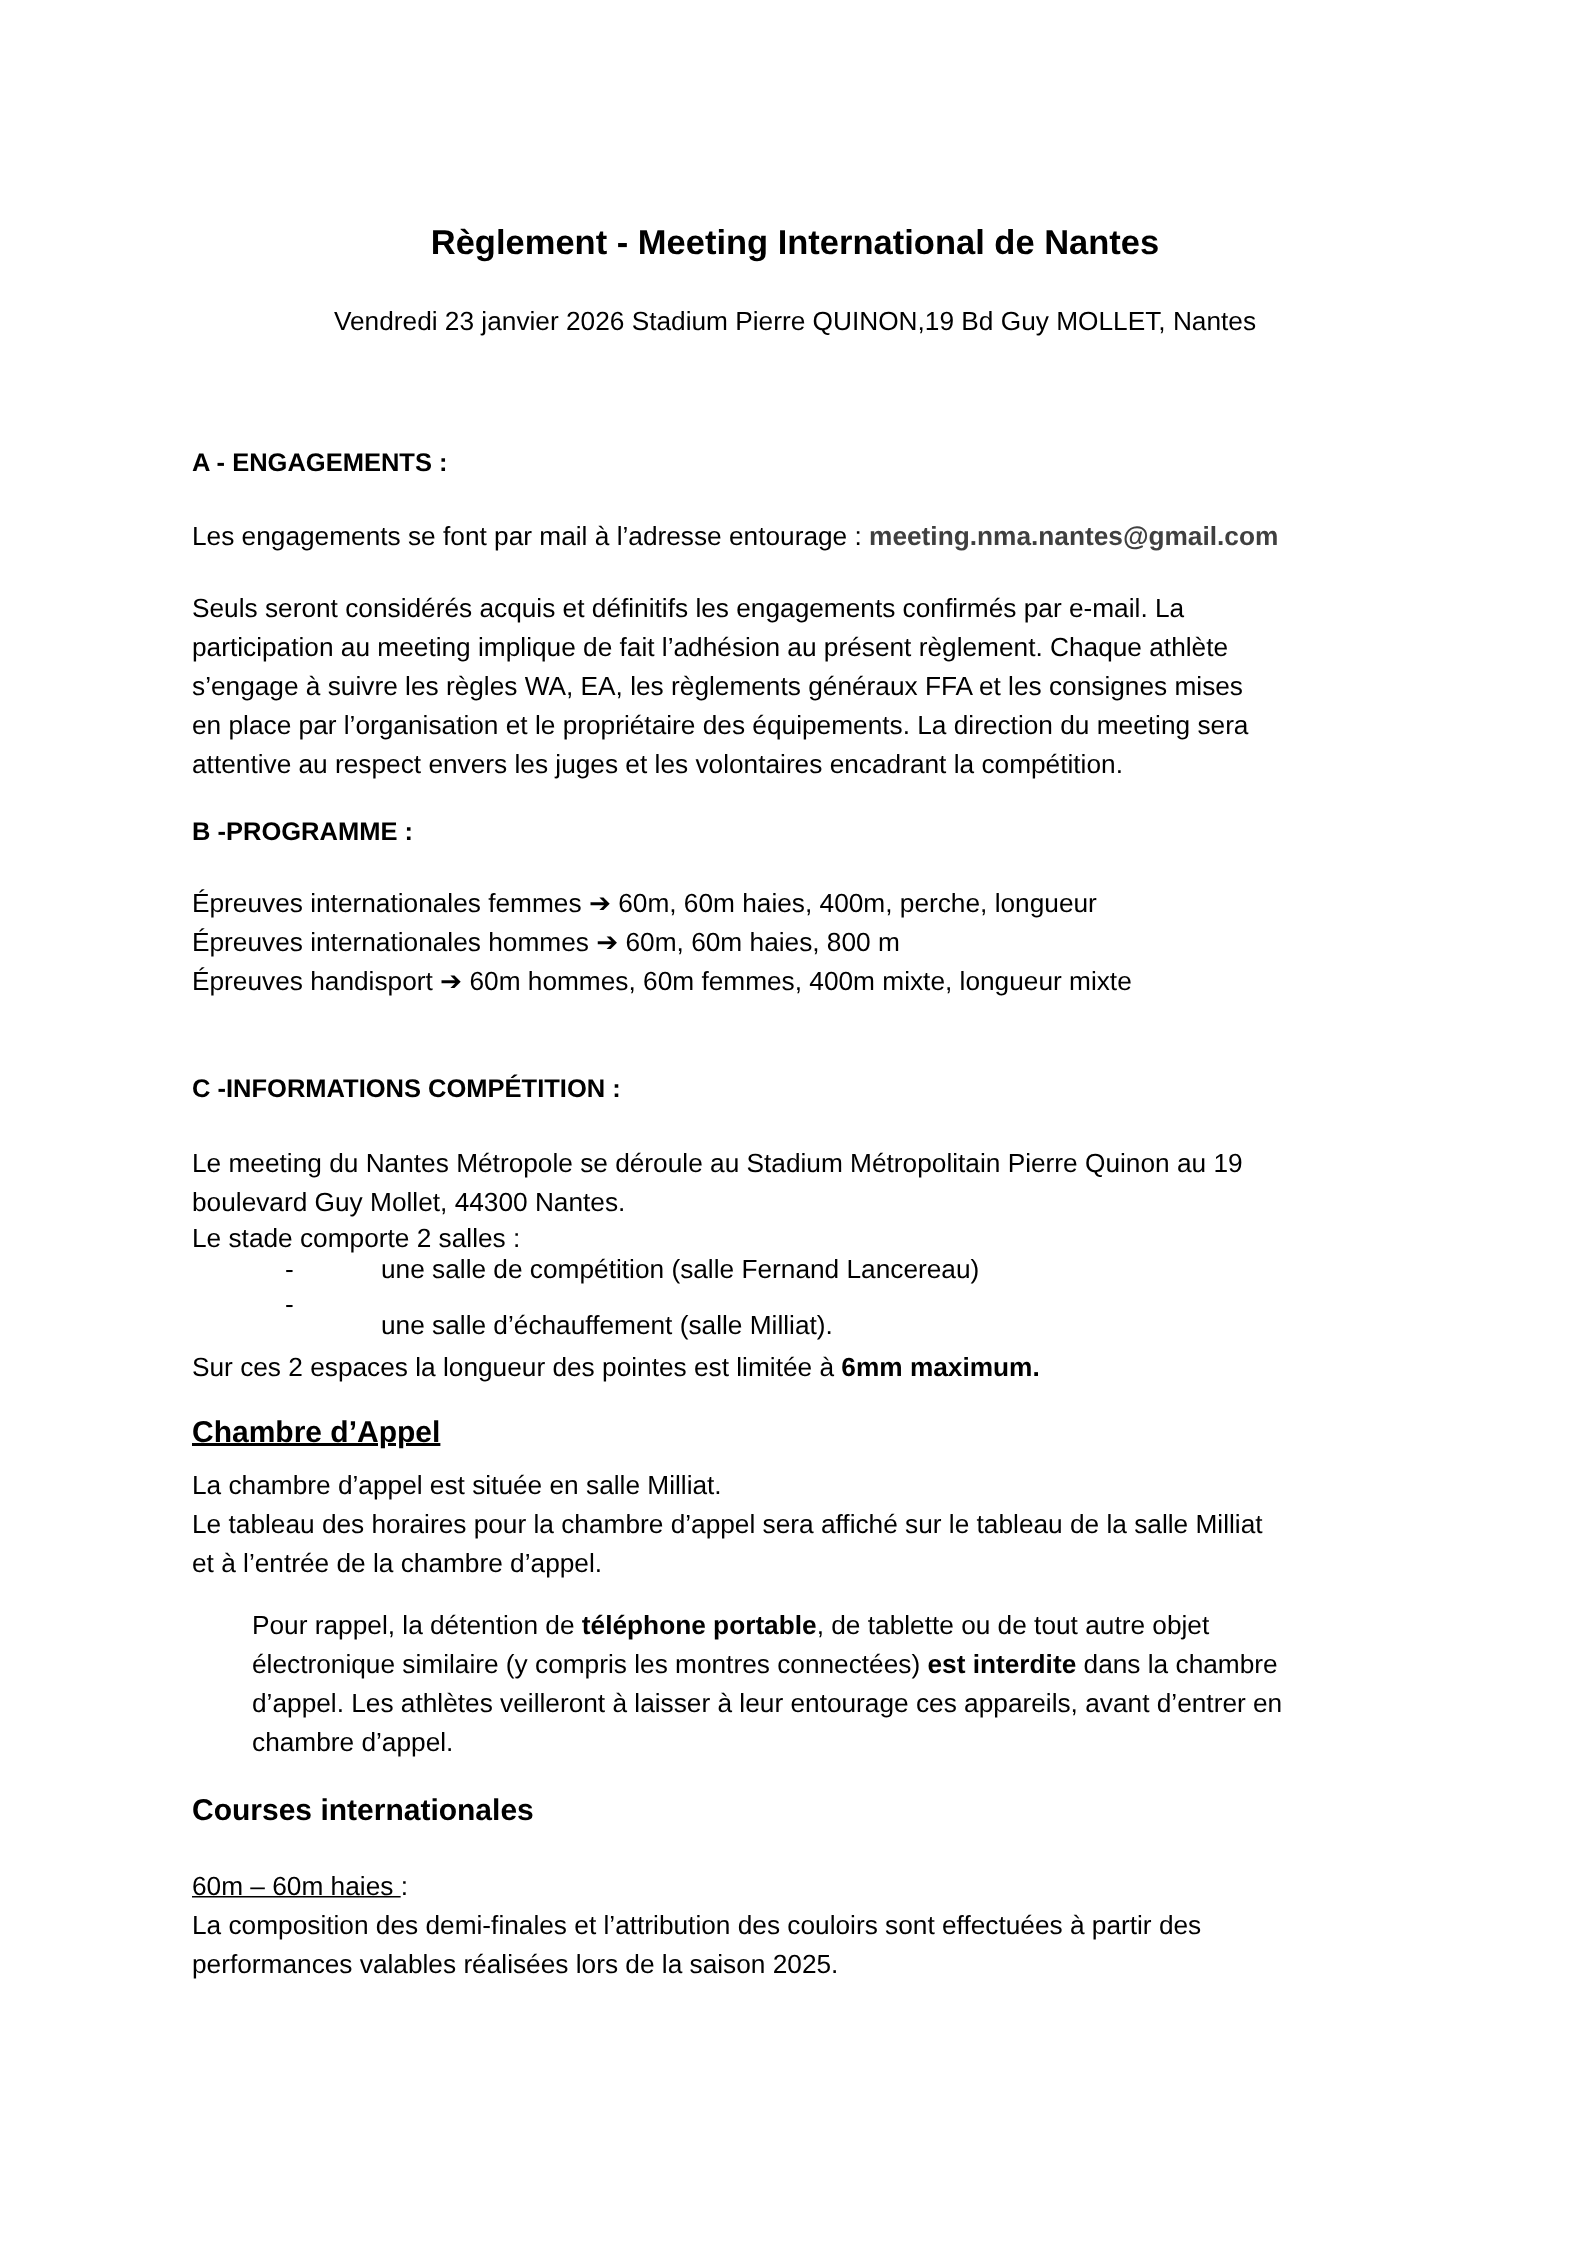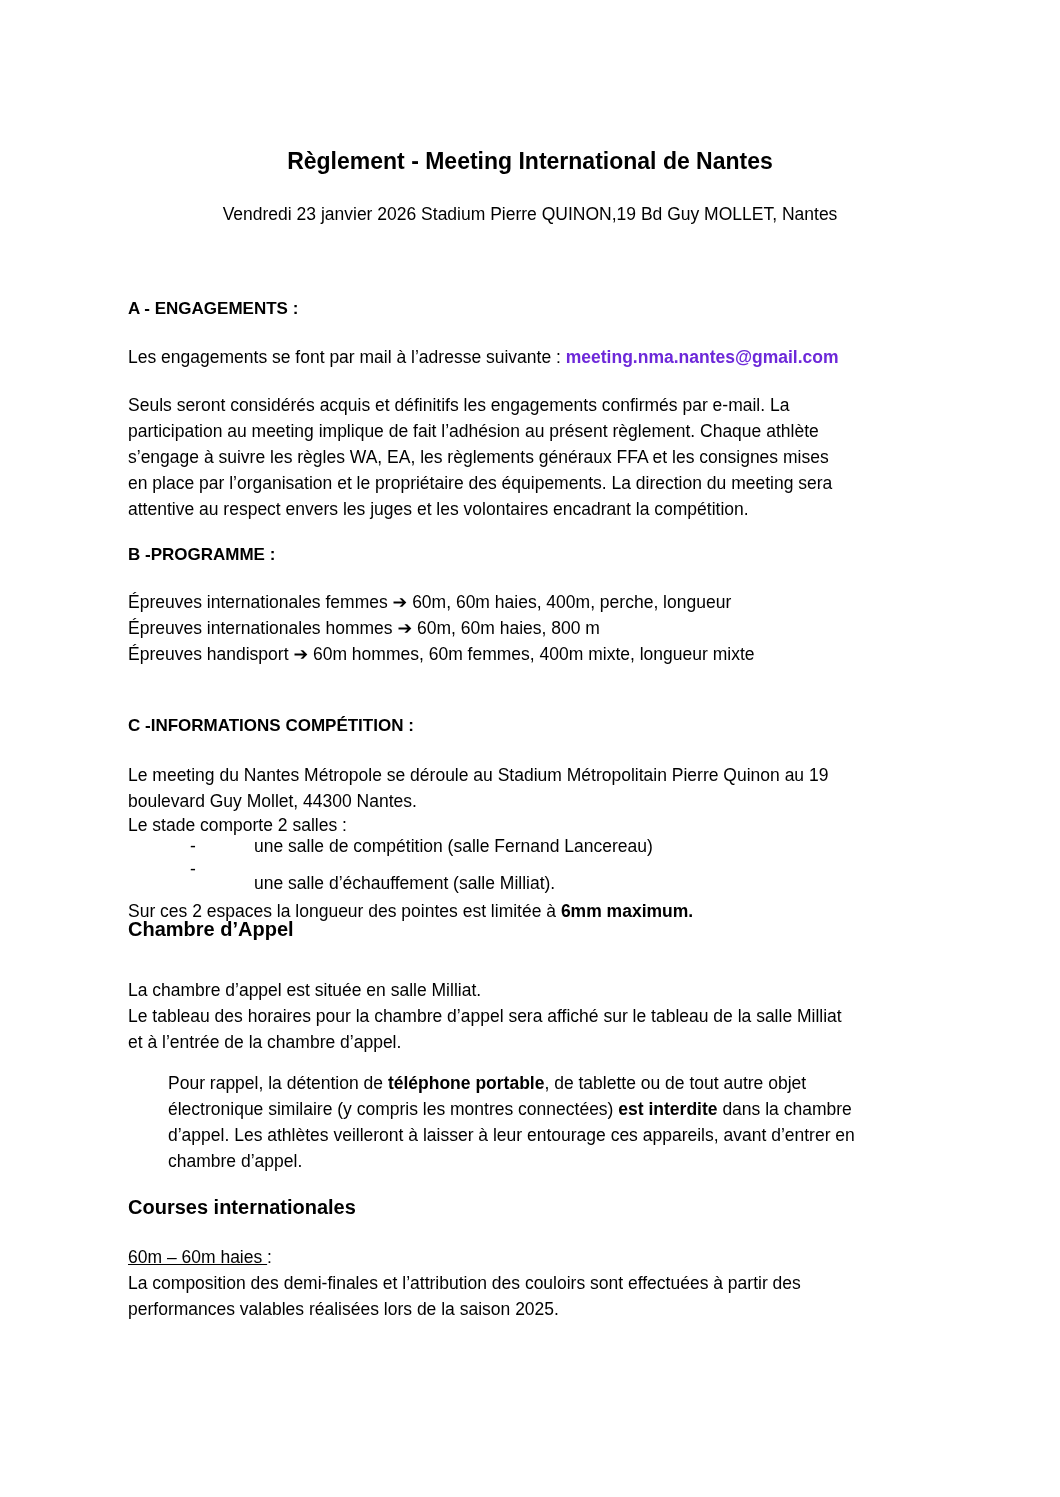--- a/index.html
+++ b/index.html
@@ -5,37 +5,37 @@
   html, body { margin: 0; padding: 0; background: #ffffff; }
   body { width: 1060px; height: 1497px; position: relative; overflow: hidden;
          font-family: "Liberation Sans", sans-serif; color: #000; }
   .page { position: absolute; left: 0; top: 0; width: 930px; height: 1497px; }
   .abs { position: absolute; white-space: nowrap; }
   .title { left: 0; width: 1060px; text-align: center; top: 148px; font-size: 23px; font-weight: bold; }
   .subtitle { left: 0; width: 1060px; text-align: center; top: 204px; font-size: 17.5px; }
   .h-sec { left: 128px; font-size: 17px; font-weight: bold; }
   .p { left: 128px; font-size: 17.5px; line-height: 26px; }
   .h2 { left: 128px; font-size: 20px; font-weight: bold; }
-  .email { color: #6d28d9; font-weight: bold; }
+  .email { color: #404040; font-weight: bold; }
   b { font-weight: bold; }
   .bullet-dash { left: 190px; font-size: 17.5px; }
   .bullet-text { left: 254px; font-size: 17.5px; }
   .u { text-decoration: underline; text-align: center; }
 </style>
 </head>
 <body>
 
 <div class="page">
 
   <div class="abs title">Règlement - Meeting International de Nantes</div>
   <div class="abs subtitle">Vendredi 23 janvier 2026 Stadium Pierre QUINON,19 Bd Guy MOLLET, Nantes</div>
 
   <div class="abs h-sec" style="top:299px;">A - ENGAGEMENTS :</div>
   <div class="abs p" style="top:344px;">
-    <span>Les engagements se font par mail à l’adresse suivante : </span><span class="email">meeting.nma.nantes@gmail.com</span>
+    <span>Les engagements se font par mail à l’adresse entourage : </span><span class="email">meeting.nma.nantes@gmail.com</span>
   </div>
   <div class="abs p" style="top:392px;">
     <div>Seuls seront considérés acquis et définitifs les engagements confirmés par e-mail. La</div>
     <div>participation au meeting implique de fait l’adhésion au présent règlement. Chaque athlète</div>
     <div>s’engage à suivre les règles WA, EA, les règlements généraux FFA et les consignes mises</div>
     <div>en place par l’organisation et le propriétaire des équipements. La direction du meeting sera</div>
     <div>attentive au respect envers les juges et les volontaires encadrant la compétition.</div>
   </div>
 
   <div class="abs h-sec" style="top:545px;">B -PROGRAMME :</div>
@@ -52,21 +52,21 @@
     <div style="line-height:22px;">Le stade comporte 2 salles :</div>
   </div>
   <div class="abs bullet-dash" style="top:836px;">-</div>
   <div class="abs bullet-text" style="top:836px;">une salle de compétition (salle Fernand Lancereau)</div>
   <div class="abs bullet-dash" style="top:859px;">-</div>
   <div class="abs bullet-text" style="top:873px;">une salle d’échauffement (salle Milliat).</div>
   <div class="abs p" style="top:898px;">
     <span>Sur ces 2 espaces la longueur des pointes est limitée à </span><b>6mm maximum.</b>
   </div>
 
-  <div class="abs h2" style="top:918px;">Chambre d’Appel</div>
+  <div class="abs h2" style="top:944px;text-decoration:underline;">Chambre d’Appel</div>
   <div class="abs p" style="top:977px;">
     <div>La chambre d’appel est située en salle Milliat.</div>
     <div>Le tableau des horaires pour la chambre d’appel sera affiché sur le tableau de la salle Milliat</div>
     <div>et à l’entrée de la chambre d’appel.</div>
   </div>
   <div class="abs p" style="top:1070px;margin-left:40px;">
     <div><span>Pour rappel, la détention de </span><b>téléphone portable</b><span>, de tablette ou de tout autre objet</span></div>
     <div><span>électronique similaire (y compris les montres connectées) </span><b>est interdite</b><span> dans la chambre</span></div>
     <div>d’appel. Les athlètes veilleront à laisser à leur entourage ces appareils, avant d’entrer en</div>
     <div>chambre d’appel.</div>

